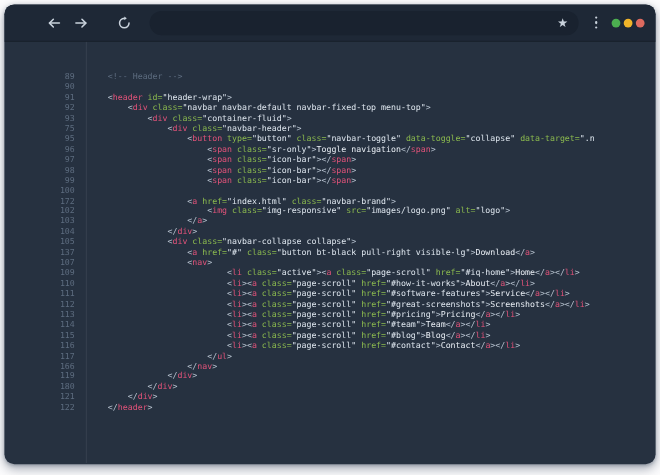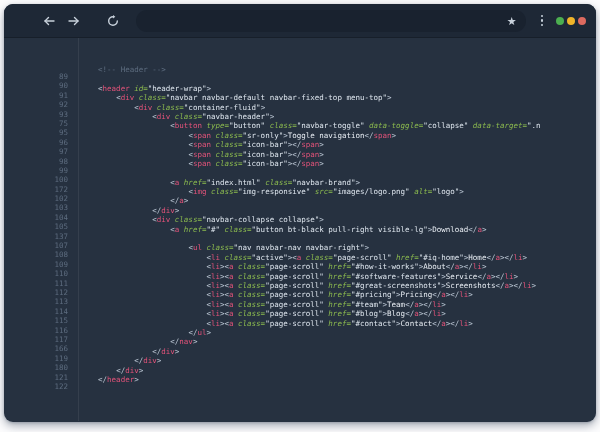--- a/index.html
+++ b/index.html
@@ -44,25 +44,25 @@
   .editor{
     position:relative;height:383px;box-sizing:border-box;padding-top:27px;
     font-family:"DejaVu Sans Mono",monospace;
     font-size:7.5px;line-height:9.4px;
   }
   .gutter-divider{
     position:absolute;left:74px;top:0;bottom:0;width:1px;
     background:var(--gutter-divider,rgba(255,255,255,.07));
   }
   .cl{display:flex;height:9.4px;}
-  .ln{flex:0 0 64px;text-align:right;color:var(--line-number,#5d6c7f);margin-top:7px;}
+  .ln{flex:0 0 64px;text-align:right;color:var(--line-number,#5d6c7f);}
   .cd{padding-left:12px;white-space:pre;}
   .tk-p{color:var(--punct,#b7c2cf);}
   .tk-t{color:var(--tag,#e4537a);}
-  .tk-a{color:var(--attr,#8cbb4e);font-style:italic;}
+  .tk-a{color:var(--attr,#8cbb4e);}
   .tk-v{color:var(--val,#dfe7ef);}
   .tk-x{color:var(--text,#eaeff5);}
   .tk-c{color:var(--comment,#5d6c7f);text-align:right;}
 </style>
 </head>
 <body>
 
 <div class="window">
 
   <div class="chrome">
@@ -173,24 +173,21 @@
         <div class="cl">
           <span class="ln">105</span>
           <span class="cd">                <span class="tk-p">&lt;</span><span class="tk-t">div</span><span class="tk-a"> class=</span><span class="tk-v">"navbar-collapse collapse"</span><span class="tk-p">&gt;</span></span>
         </div>
         <div class="cl">
           <span class="ln">137</span>
           <span class="cd">                    <span class="tk-p">&lt;</span><span class="tk-t">a</span><span class="tk-a"> href=</span><span class="tk-v">"#"</span><span class="tk-a"> class=</span><span class="tk-v">"button bt-black pull-right visible-lg"</span><span class="tk-p">&gt;</span><span class="tk-x">Download</span><span class="tk-p">&lt;/</span><span class="tk-t">a</span><span class="tk-p">&gt;</span></span>
         </div>
         <div class="cl">
           <span class="ln">107</span>
-        </div>
-        <div class="cl">
-          <span class="ln">108</span>
-          <span class="cd">                        <span class="tk-p">&lt;</span><span class="tk-t">ul</span><span class="tk-a"> class=</span><span class="tk-v">"nav navbar-nav navbar-right"</span><span class="tk-p">&gt;</span></span>
+          <span class="cd">                    <span class="tk-p">&lt;</span><span class="tk-t">nav</span><span class="tk-p">&gt;</span></span>
         </div>
         <div class="cl">
           <span class="ln">109</span>
           <span class="cd">                            <span class="tk-p">&lt;</span><span class="tk-t">li</span><span class="tk-a"> class=</span><span class="tk-v">"active"</span><span class="tk-p">&gt;&lt;</span><span class="tk-t">a</span><span class="tk-a"> class=</span><span class="tk-v">"page-scroll"</span><span class="tk-a"> href=</span><span class="tk-v">"#iq-home"</span><span class="tk-p">&gt;</span><span class="tk-x">Home</span><span class="tk-p">&lt;/</span><span class="tk-t">a</span><span class="tk-p">&gt;&lt;/</span><span class="tk-t">li</span><span class="tk-p">&gt;</span></span>
         </div>
         <div class="cl">
           <span class="ln">110</span>
           <span class="cd">                            <span class="tk-p">&lt;</span><span class="tk-t">li</span><span class="tk-p">&gt;&lt;</span><span class="tk-t">a</span><span class="tk-a"> class=</span><span class="tk-v">"page-scroll"</span><span class="tk-a"> href=</span><span class="tk-v">"#how-it-works"</span><span class="tk-p">&gt;</span><span class="tk-x">About</span><span class="tk-p">&lt;/</span><span class="tk-t">a</span><span class="tk-p">&gt;&lt;/</span><span class="tk-t">li</span><span class="tk-p">&gt;</span></span>
         </div>
         <div class="cl">

